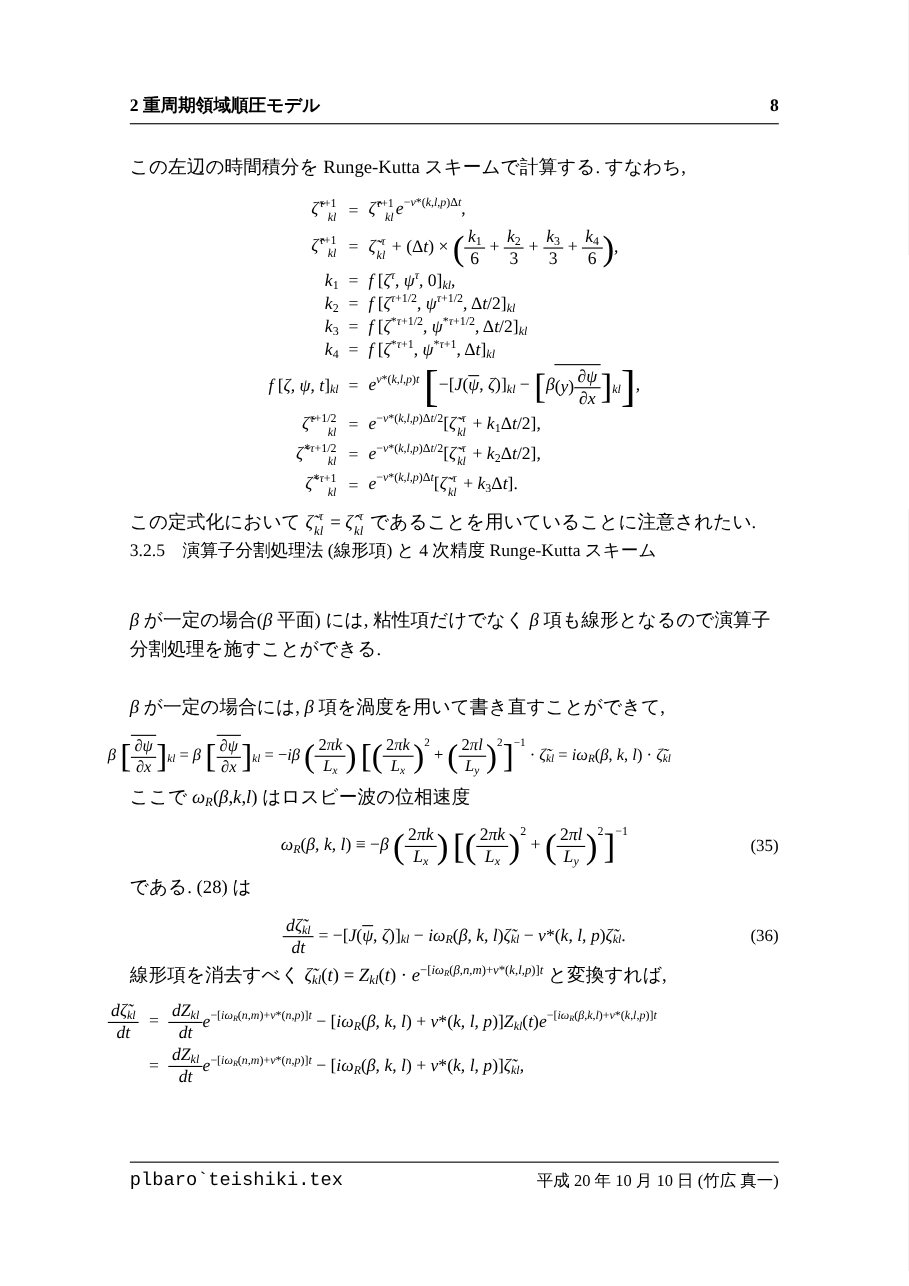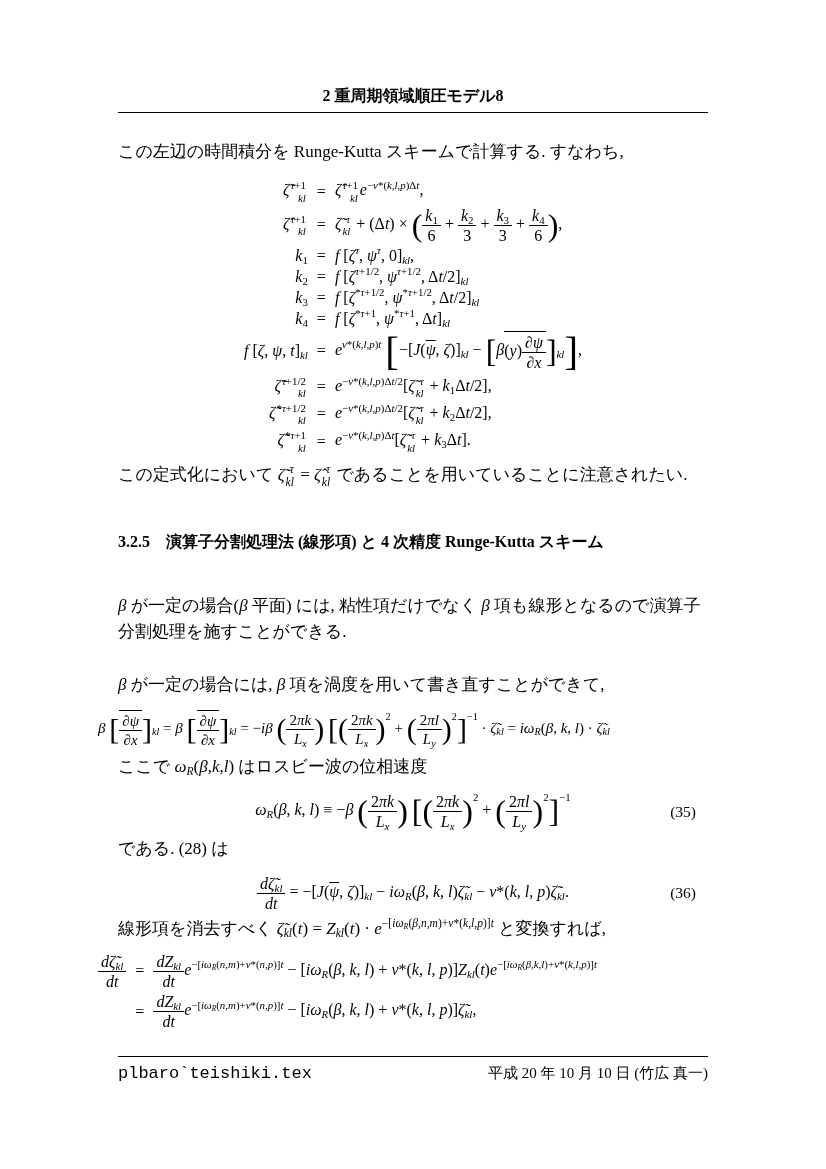--- a/index.html
+++ b/index.html
@@ -1,29 +1,29 @@
 <!DOCTYPE html>
 <html><head>
 <meta charset="utf-8">
 <style>
   html,body{margin:0;padding:0;background:#e8e8e8;}
   .page{position:relative;width:826px;height:1169px;margin:0 auto;background:#ffffff;
         font-family:"Liberation Serif","DejaVu Serif",serif;color:#000;overflow:hidden;}
   .content{position:absolute;left:118px;top:86px;width:590px;}
 
   
-  .hdr{display:flex;justify-content:center;align-items:baseline;
+  .hdr{display:flex;justify-content:space-between;align-items:baseline;
        font-weight:bold;font-size:16px;border-bottom:1.4px solid #000;padding-bottom:5px;}
   .hdr .c{margin-left:18px;margin-right:auto;padding-left:26px;}
 
   
   .para{font-size:17px;line-height:1.55;margin:0;}
   .p1{margin-top:26px;}
   .p2{margin-top:8px;}
-  .sec{font-weight:bold;font-size:16px;margin-top:42px;}
+  .sec{font-weight:normal;font-size:16px;}
   .sec .no{margin-right:16px;}
   .p3{margin-top:40px;}
   .p4{margin-top:26px;}
   .p5{margin-top:6px;}
   .p6{margin-top:6px;}
   .p7{margin-top:4px;}
 
   
   .math i{font-family:"Liberation Serif","DejaVu Serif",serif;}
   .fr{display:inline-block;vertical-align:middle;text-align:center;line-height:1.08;}
@@ -45,21 +45,21 @@
   .eqalign{display:grid;grid-template-columns:auto auto auto;column-gap:9px;
            row-gap:3px;align-items:center;font-size:16px;width:-moz-fit-content;width:fit-content;}
   .eqalign.centered{margin:14px auto 0 auto;}
   .eqalign.leftal{margin:10px 0 0 -20px;}
   .eqalign .lhs{text-align:right;}
   .eqalign .rel{text-align:center;}
   .eqalign .rhs{text-align:left;}
 
   
   .eqrow{position:relative;text-align:center;font-size:16px;margin-top:12px;}
-  .eqrow .num{position:absolute;right:12px;top:50%;transform:translateY(-50%);font-size:15.5px;}
+  .eqrow .num{position:absolute;right:0;top:50%;transform:translateY(-50%);font-size:15.5px;}
   .eqwide{font-size:15px;margin:12px 0 0 -20px;white-space:nowrap;}
 
   
   .ftr{position:absolute;left:118px;top:1056px;width:590px;border-top:1.2px solid #000;
        padding-top:7px;display:flex;justify-content:space-between;font-size:15px;}
   .ftr .fl{font-family:"Liberation Mono","DejaVu Sans Mono",monospace;font-size:17px;}
 </style>
 </head>
 <body>
 

